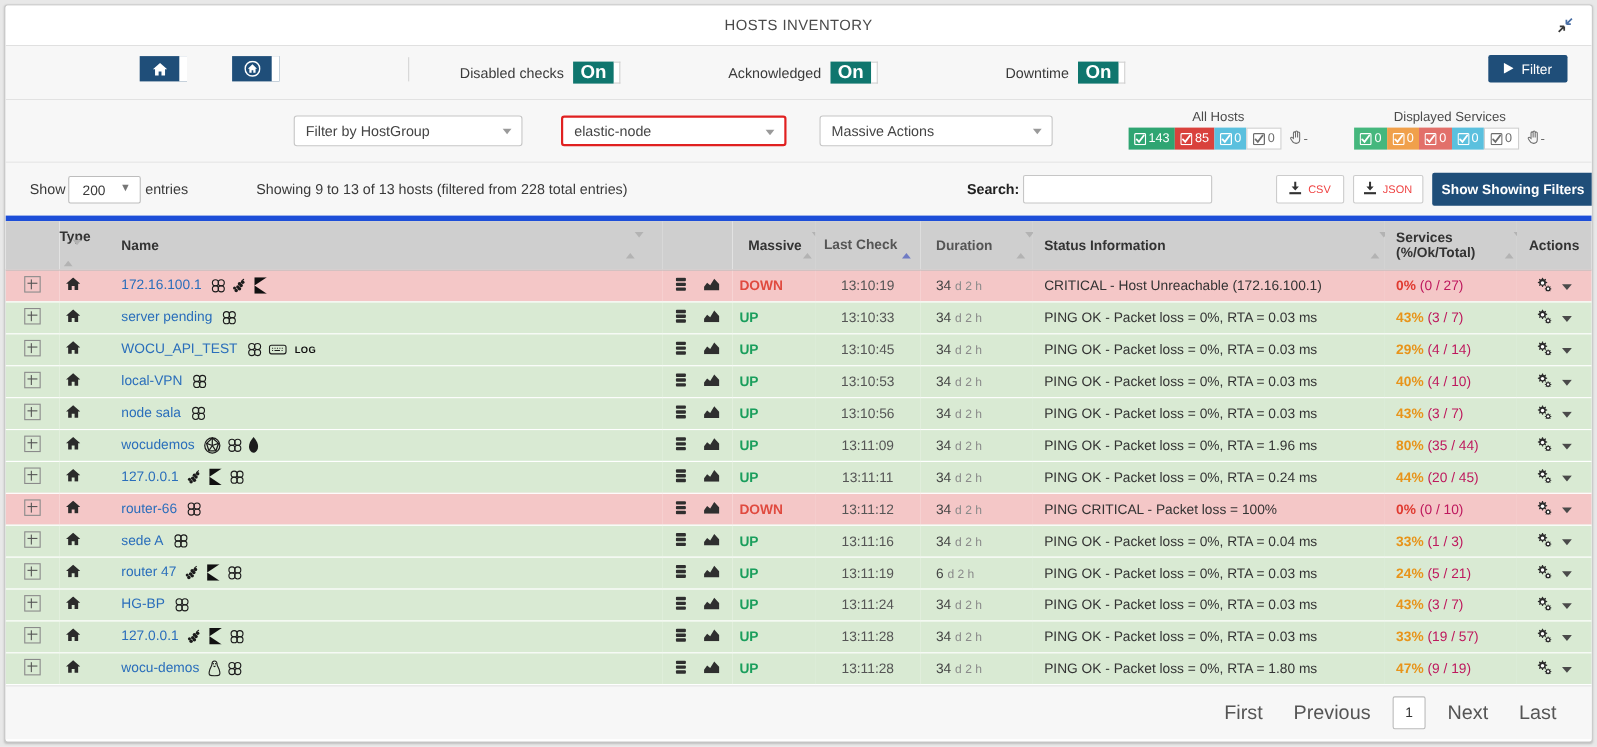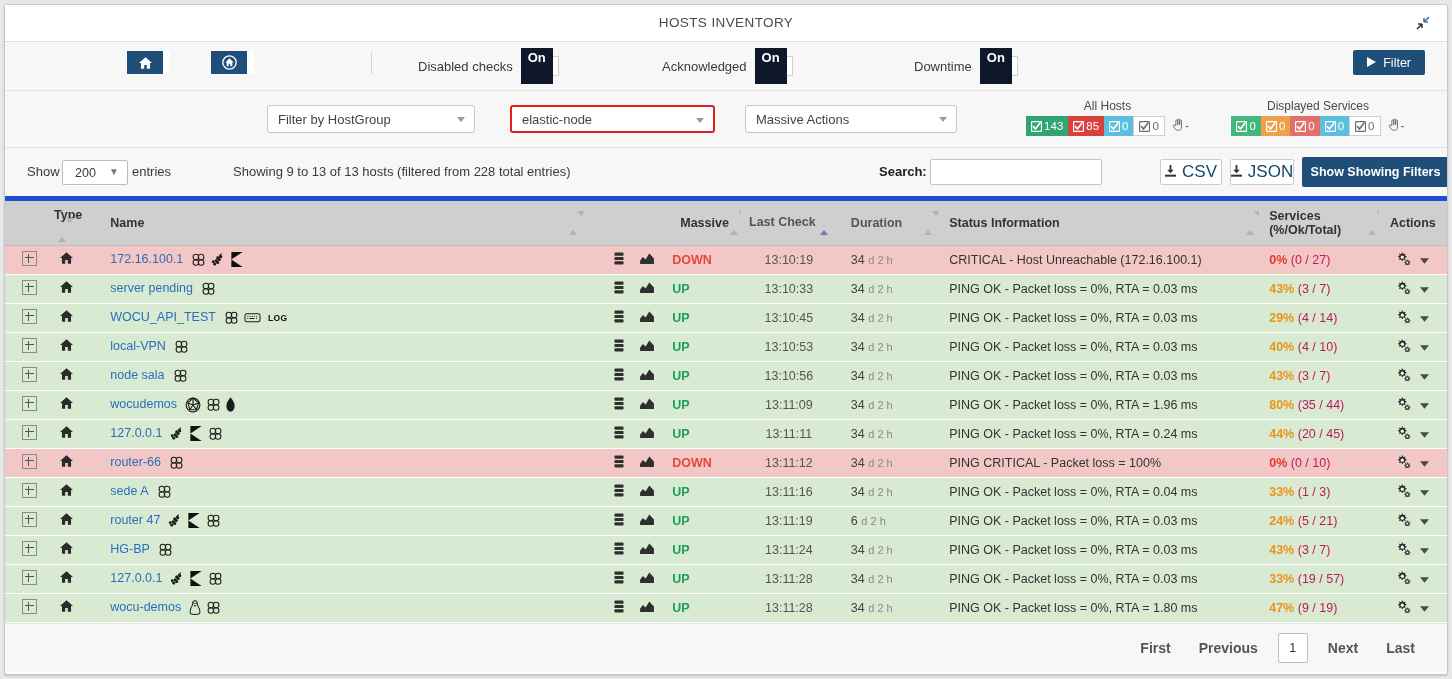--- a/index.html
+++ b/index.html
@@ -47,22 +47,22 @@
   }
   .btn-dark .tail{width:7px;height:23px;background:#fff;}
   #home-btn{left:122px;}
   #home-circle-btn{left:206px;}
   .vsep{position:absolute;left:366px;top:10px;width:1px;height:22px;background:#d4d4d4;}
 
   .toggle-group{position:absolute;top:0;height:48px;display:flex;align-items:center;}
   .toggle-group .lbl{font-size:13px;color:#3a3a3a;margin-right:8px;}
   .toggle{display:inline-flex;align-items:center;height:20px;cursor:pointer;}
   .toggle .on{
-    background:#0f172a;color:#fff;font-size:13px;font-weight:bold;
-    padding:0 7px;height:36px;line-height:20px;
+    background:#0f766e;color:#fff;font-size:17px;font-weight:bold;
+    padding:0 7px;height:20px;line-height:20px;
   }
   .toggle .knob{width:6px;height:20px;background:#fff;border:1px solid #cfcfcf;border-left:none;box-sizing:border-box;}
   #tg-disabled{left:413px;}
   #tg-ack{left:657px;}
   #tg-downtime{left:909px;}
 
   #filter-btn{
     position:absolute;right:22px;top:8px;background:#1f4e79;color:#fff;border:none;
     height:25px;padding:0 14px;font-size:12.5px;cursor:pointer;border-radius:2px;
     display:flex;align-items:center;gap:7px;font-family:"Liberation Sans",sans-serif;
@@ -110,21 +110,21 @@
   #show-select .caret{position:absolute;right:8px;top:5px;font-size:10px;color:#777;}
   #showing-info{left:228px;}
   #search-lbl{position:absolute;left:874px;top:0;line-height:48px;font-size:13px;color:#222;font-weight:bold;}
   #search-input{
     position:absolute;left:925px;top:11px;width:172px;height:26px;border:1px solid #c6c6c6;
     background:#fff;border-radius:2px;box-sizing:border-box;font-size:12.5px;padding:0 6px;
     font-family:"Liberation Sans",sans-serif;
   }
   .dlbtn{
     position:absolute;top:11px;height:26px;border:1px solid #cccccc;background:#fff;border-radius:2px;
-    display:flex;align-items:center;justify-content:center;gap:6px;font-size:17px;color:#0c4a6e;
+    display:flex;align-items:center;justify-content:center;gap:6px;font-size:10px;color:#ef4444;
     cursor:pointer;box-sizing:border-box;font-family:"Liberation Sans",sans-serif;
   }
   #csv-btn{left:1155px;width:62px;}
   #json-btn{left:1225px;width:64px;}
   #applied-filters-btn{
     position:absolute;left:1297px;top:9px;width:147px;height:30px;background:#1f4e79;color:#fff;
     border:none;border-radius:2px;font-size:12.5px;font-weight:bold;cursor:pointer;
     font-family:"Liberation Sans",sans-serif;
   }
 
@@ -180,21 +180,21 @@
   .pct{font-weight:bold;}
   .pct-0{color:#e03a2f;}
   .pct-warn{color:#e8941a;}
   .svc-cnt{color:#be185d;}
   .act-icons{display:inline-flex;align-items:center;gap:9px;justify-content:center;cursor:pointer;}
 
   
   .footer{position:relative;height:48px;background:#f7f7f7;border-top:1px solid #e4e4e4;}
   .pager{position:absolute;right:18px;top:0;height:48px;display:flex;align-items:center;gap:0;}
   .pager a{
-    color:#555;font-size:14px;padding:0 14px;text-decoration:none;cursor:pointer;line-height:48px;font-weight:bold;
+    color:#555;font-size:18px;padding:0 14px;text-decoration:none;cursor:pointer;line-height:48px;
   }
   .pager .pgnum{
     width:28px;height:28px;border:1px solid #bbb;background:#fff;border-radius:2px;
     display:flex;align-items:center;justify-content:center;font-size:12.5px;color:#333;
     margin:0 6px;cursor:pointer;
   }
 </style>
 </head>
 <body>
 

